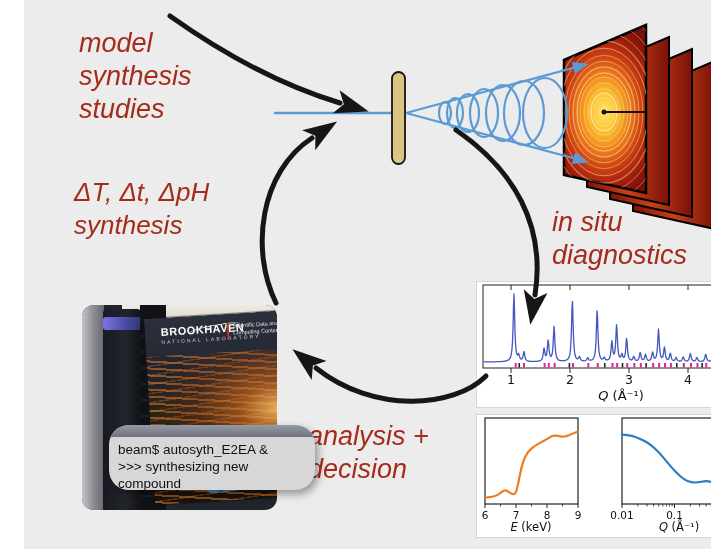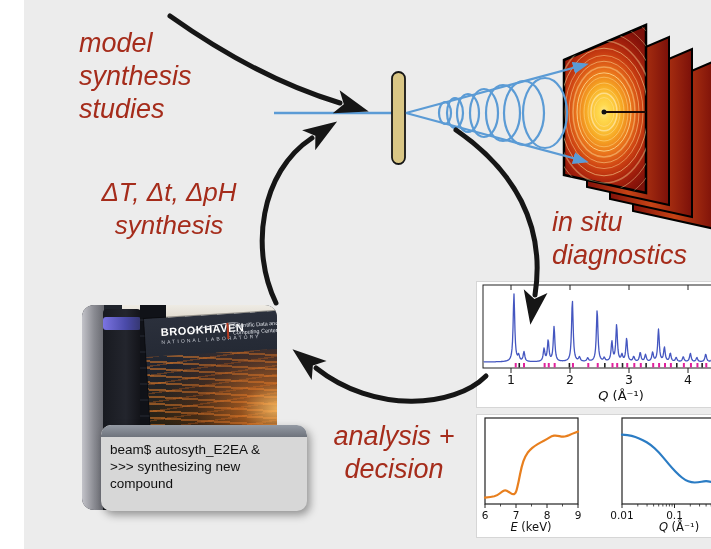--- a/index.html
+++ b/index.html
@@ -7,21 +7,21 @@
     --tan:#d9c685; --ink:#161616; --pxrd:#4456c0; --magenta:#e0219c;
     --orange:#e87f1e; --saxs:#2b7cc4;
   }
   *{margin:0;padding:0;box-sizing:border-box}
   html,body{background:#fff}
   #canvas{
     position:relative;width:711px;height:549px;background:var(--bg);
     font-family:"Liberation Sans",sans-serif;overflow:hidden;margin-left:24px;
   }
   .rtext{position:absolute;color:var(--red);font-style:italic;font-size:27px;line-height:33px;z-index:2}
-  .rtext.center{text-align:center}
+  .rtext.center{}
   #genesis{position:absolute;left:281px;top:225px;color:var(--red-bold);
     font-weight:bold;font-size:34px;letter-spacing:1px;font-style:normal;z-index:2}
   svg#scene{position:absolute;left:0;top:0;z-index:4;pointer-events:none}
   .card{position:absolute;background:#fff;border:1px solid #d6d6d6;z-index:1}
   #card-pxrd{left:452px;top:281px;width:260px;height:127px}
   #card-small{left:452px;top:414px;width:254px;height:124px}
   .card svg{display:block}
   
   #photo{position:absolute;left:58px;top:305px;width:195px;height:205px;
     border-radius:12px;overflow:hidden;background:#20242c;z-index:1}
@@ -48,22 +48,22 @@
     transform:rotate(-3deg);
     background:repeating-linear-gradient(90deg,#4a80b8 0 13px,#2f5785 13px 17px)}
   #logo{position:absolute;left:16px;top:8px;color:#fff}
   #logo-name{font-weight:bold;font-size:11px;letter-spacing:.5px;font-family:"Liberation Sans",sans-serif}
   #logo-sub{font-size:5px;letter-spacing:2.1px;color:#c9ccd4;margin-top:1px}
   #logo-swoosh{position:absolute;left:28px;top:2px;width:52px;height:8px;
     border-top:1.5px solid #e8e8ee;border-radius:50%;transform:rotate(-7deg)}
   #logo-div{position:absolute;left:82px;top:9px;width:1.5px;height:16px;background:#b43a20}
   #logo-side{position:absolute;left:88px;top:9px;font-size:5.5px;line-height:7px;color:#dfe2e8}
   
-  #terminal{position:absolute;left:77px;top:425px;width:206px;height:86px;
-    background:#d7d7d7;border-radius:10px;box-shadow:3px 4px 8px rgba(0,0,0,.38);z-index:3;overflow:hidden}
+  #terminal{position:absolute;left:85px;top:425px;width:206px;height:65px;
+    background:#d7d7d7;border-radius:20px;box-shadow:3px 4px 8px rgba(0,0,0,.38);z-index:3;overflow:hidden}
   #terminal-bar{height:12px;background:linear-gradient(180deg,#949aa4,#6e737c);border-radius:10px 10px 0 0}
   #terminal-body{padding:4px 9px;font-size:13.5px;line-height:17px;color:#101010}
 </style>
 </head>
 <body>
 
 <div id="canvas">
 
   <div class="rtext" style="left:55px;top:27px">
     <div>model</div>

